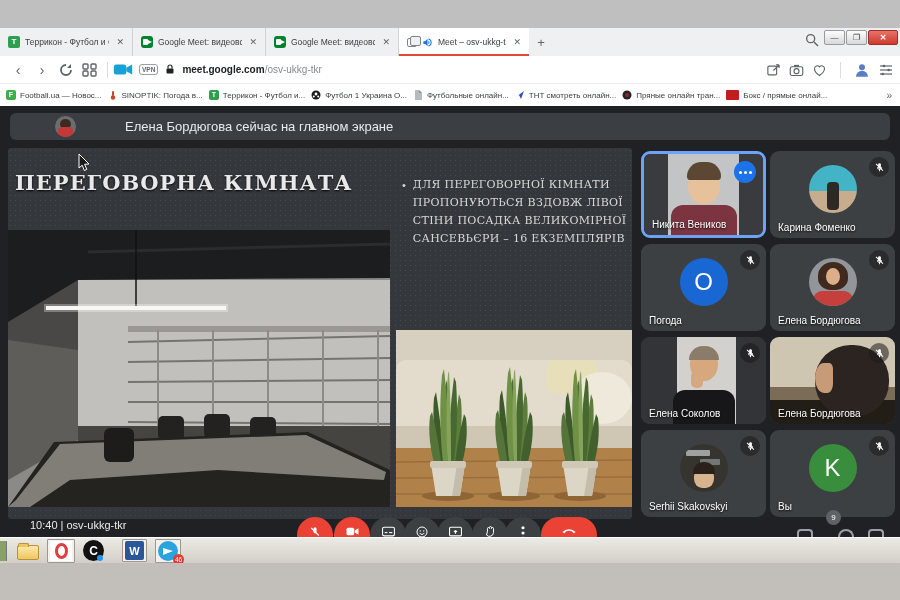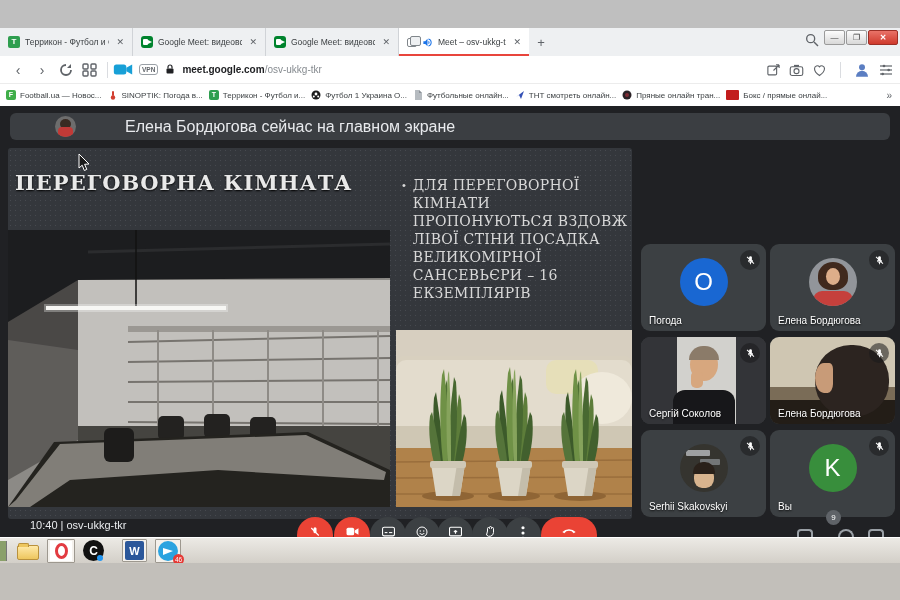--- a/index.html
+++ b/index.html
@@ -38,27 +38,27 @@
   .bm{display:flex;align-items:center;gap:4px;font-size:8px;color:#3c4043;white-space:nowrap;}
   .bm-ic{width:10px;height:10px;border-radius:2px;flex:0 0 auto;position:relative;font-size:7px;font-weight:bold;color:#fff;text-align:center;line-height:10px;}
   .bm-overflow{position:absolute;right:8px;color:#5f6368;font-size:10px;}
 
   
   .meet{position:absolute;left:0;top:106px;width:900px;height:431px;background:#202124;overflow:hidden;}
   .banner{position:absolute;left:10px;top:7px;width:880px;height:27px;background:#3b3e42;border-radius:6px;display:flex;align-items:center;}
   .banner .b-av{position:absolute;left:45px;top:3px;width:21px;height:21px;border-radius:50%;background:#6d6d6d;overflow:hidden;}
   .banner .b-av:before{content:"";position:absolute;left:5px;top:3px;width:11px;height:10px;border-radius:50%;background:#3a2b22;}
   .banner .b-av:after{content:"";position:absolute;left:3px;top:11px;width:15px;height:10px;border-radius:4px 4px 0 0;background:#c13a37;}
-  .banner .b-txt{position:absolute;left:115px;color:#e8eaed;font-size:16px;}
+  .banner .b-txt{position:absolute;left:115px;color:#e8eaed;font-size:13px;}
 
   .slide{position:absolute;left:8px;top:42px;width:624px;height:371px;background:#34373c;background-image:radial-gradient(#46494f 0.8px,transparent 1px);background-size:5px 5px;border-radius:3px;overflow:hidden;}
   .slide-title{position:absolute;left:7px;top:22px;font-family:"DejaVu Serif","Liberation Serif",serif;font-size:21px;font-weight:bold;color:#e9e9e9;letter-spacing:1px;text-shadow:0 1px 2px #000;}
   .slide-bullet{position:absolute;left:394px;top:28px;width:228px;display:flex;gap:7px;color:#d8d8d8;}
   .slide-bullet .mark{font-size:11px;line-height:18px;}
-  .slide-bullet .txt{font-family:"DejaVu Serif","Liberation Serif",serif;font-size:14px;line-height:18px;letter-spacing:.3px;}
+  .slide-bullet .txt{font-family:"DejaVu Serif","Liberation Serif",serif;font-size:11px;line-height:18px;letter-spacing:.3px;}
   .img-office{position:absolute;left:0;top:82px;width:382px;height:277px;}
   .img-plants{position:absolute;left:388px;top:182px;width:236px;height:177px;}
   .cursor{position:absolute;left:70px;top:6px;}
 
   
   .p-tile{position:absolute;width:125px;height:87px;background:#3c4043;border-radius:9px;overflow:hidden;}
   .p-tile.speaking{border:3px solid #6ea2f8;}
   .p-name{position:absolute;left:8px;bottom:5px;font-size:10px;color:#fff;text-shadow:0 1px 2px rgba(0,0,0,.9);z-index:6;white-space:nowrap;}
   .mic-off{position:absolute;top:6px;right:6px;width:20px;height:20px;border-radius:50%;background:rgba(25,26,28,.55);display:flex;align-items:center;justify-content:center;z-index:6;}
   .more-btn{position:absolute;top:7px;right:7px;width:22px;height:22px;border-radius:50%;background:#1a73e8;z-index:6;display:flex;align-items:center;justify-content:center;gap:2px;}
@@ -373,21 +373,46 @@
         <use href="#pot" x="52" y="140"></use>
         <use href="#pot" x="118" y="140"></use>
         <use href="#pot" x="184" y="140"></use>
       </svg>
 
       <svg class="cursor" width="12" height="18" viewBox="0 0 12 18">
           <polygon points="1,0 1,14 4.2,11.2 6.3,16.5 8.8,15.4 6.6,10.3 11,10" fill="#1a1a1a" stroke="#fff" stroke-width="1"></polygon>
         </svg>
     </div>
 
-
+    <div class="p-tile speaking" style="left:641px;top:45px">
+      <div class="vid-nik">
+          <div class="strip"></div>
+          <div class="hair"></div>
+          <div class="head"></div>
+          <div class="body"></div>
+        </div>
+      <div class="more-btn">
+          <i></i>
+          <i></i>
+          <i></i>
+        </div>
+      <div class="p-name">Никита Веников</div>
+    </div>
+
+    <div class="p-tile" style="left:770px;top:45px">
+      <div class="avatar av-karina"></div>
+      <div class="mic-off">
+          <svg width="11" height="11" viewBox="0 0 24 24">
+            <path fill="#fff" d="M12 14.5a3 3 0 0 0 3-3v-6a3 3 0 0 0-6 0v6a3 3 0 0 0 3 3z"></path>
+            <path fill="#fff" d="M6.5 11.5h2a3.5 3.5 0 0 0 7 0h2a5.5 5.5 0 0 1-4.5 5.4V20h-2v-3.1a5.5 5.5 0 0 1-4.5-5.4z"></path>
+            <line x1="4.5" y1="4" x2="19.5" y2="19" stroke="#fff" stroke-width="2.2"></line>
+          </svg>
+        </div>
+      <div class="p-name">Карина Фоменко</div>
+    </div>
 
     <div class="p-tile" style="left:641px;top:138px">
       <div class="avatar init" style="background:#1967d2">O</div>
       <div class="mic-off">
           <svg width="11" height="11" viewBox="0 0 24 24">
             <path fill="#fff" d="M12 14.5a3 3 0 0 0 3-3v-6a3 3 0 0 0-6 0v6a3 3 0 0 0 3 3z"></path>
             <path fill="#fff" d="M6.5 11.5h2a3.5 3.5 0 0 0 7 0h2a5.5 5.5 0 0 1-4.5 5.4V20h-2v-3.1a5.5 5.5 0 0 1-4.5-5.4z"></path>
             <line x1="4.5" y1="4" x2="19.5" y2="19" stroke="#fff" stroke-width="2.2"></line>
           </svg>
         </div>
@@ -418,21 +443,21 @@
           <div class="body"></div>
           <div class="hand"></div>
         </div>
       <div class="mic-off">
           <svg width="11" height="11" viewBox="0 0 24 24">
             <path fill="#fff" d="M12 14.5a3 3 0 0 0 3-3v-6a3 3 0 0 0-6 0v6a3 3 0 0 0 3 3z"></path>
             <path fill="#fff" d="M6.5 11.5h2a3.5 3.5 0 0 0 7 0h2a5.5 5.5 0 0 1-4.5 5.4V20h-2v-3.1a5.5 5.5 0 0 1-4.5-5.4z"></path>
             <line x1="4.5" y1="4" x2="19.5" y2="19" stroke="#fff" stroke-width="2.2"></line>
           </svg>
         </div>
-      <div class="p-name">Сергій Соколов</div>
+      <div class="p-name">Елена Соколов</div>
     </div>
 
     <div class="p-tile" style="left:770px;top:231px">
       <div class="vid-elen2">
           <div class="hair"></div>
           <div class="face"></div>
         </div>
       <div class="mic-off">
           <svg width="11" height="11" viewBox="0 0 24 24">
             <path fill="#fff" d="M12 14.5a3 3 0 0 0 3-3v-6a3 3 0 0 0-6 0v6a3 3 0 0 0 3 3z"></path>

